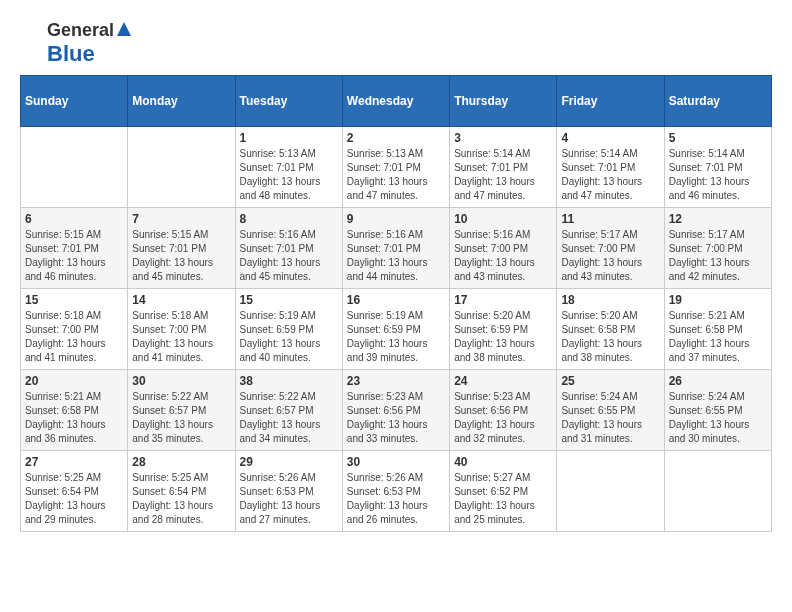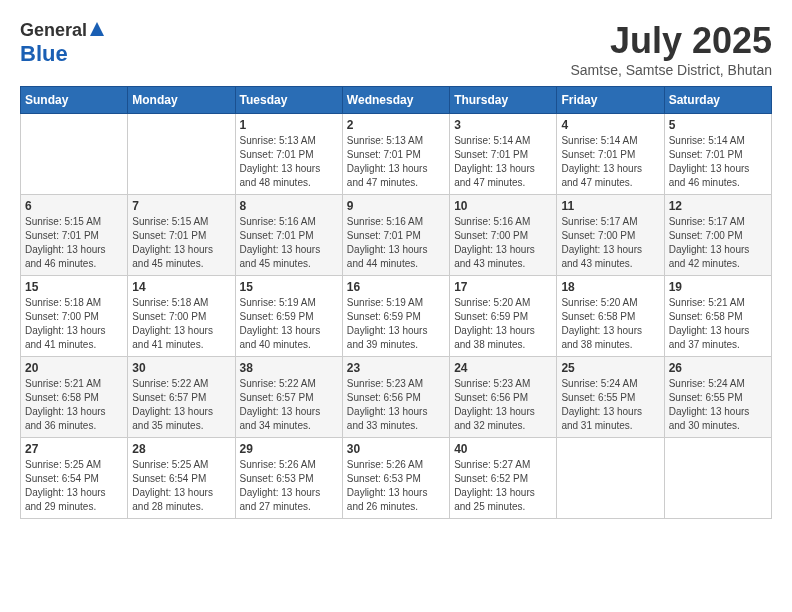--- a/index.html
+++ b/index.html
@@ -13,20 +13,21 @@
     .header {
       display: flex;
       justify-content: space-between;
       align-items: flex-start;
       margin-bottom: 8px;
     }
     .logo {
       display: flex;
       flex-direction: column;
       align-items: flex-start;
+      margin-left: 27px;
     }
     .logo-line {
       display: flex;
       align-items: center;
     }
     .title-block {
       text-align: right;
     }
     .month-title {
       font-size: 36px;
@@ -38,21 +39,21 @@
       color: #555;
     }
     .calendar {
       width: 100%;
       border-collapse: collapse;
       font-size: 11px;
     }
     .calendar th {
       background: #2a6db5;
       color: #fff;
-      padding: 6px 4px;
+      padding: 18px 4px;
       text-align: left;
       font-size: 12px;
       border: 1px solid #1a5090;
     }
     .calendar td {
       border: 1px solid #ccc;
       vertical-align: top;
       padding: 4px;
       width: calc(100% / 7);
       min-height: 80px;
@@ -86,24 +87,20 @@
       <span style="display:inline-block;margin-left:3px;margin-right:0px;vertical-align:middle;">
         <svg width="14" height="14" viewBox="0 0 14 14">
             <polygon points="7,0 14,14 0,14" fill="#1a5fb4"></polygon>
           </svg>
       </span>
     </div>
     <div>
       <span style="font-size:22px;font-weight:bold;color:#1a5fb4;">Blue</span>
     </div>
   </div>
-  <div class="title-block">
-    <div class="month-title">July 2025</div>
-    <div class="subtitle">Samtse, Samtse District, Bhutan</div>
-  </div>
 </div>
 
 <table class="calendar">
   <thead>
     <tr id="header-row">
         <th>Sunday</th>
         <th>Monday</th>
         <th>Tuesday</th>
         <th>Wednesday</th>
         <th>Thursday</th>

